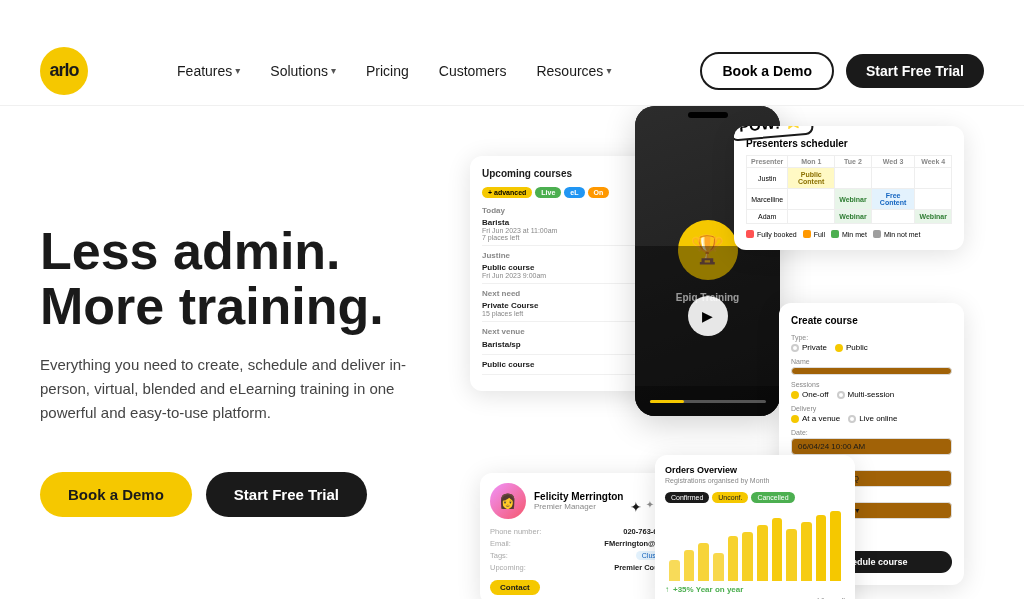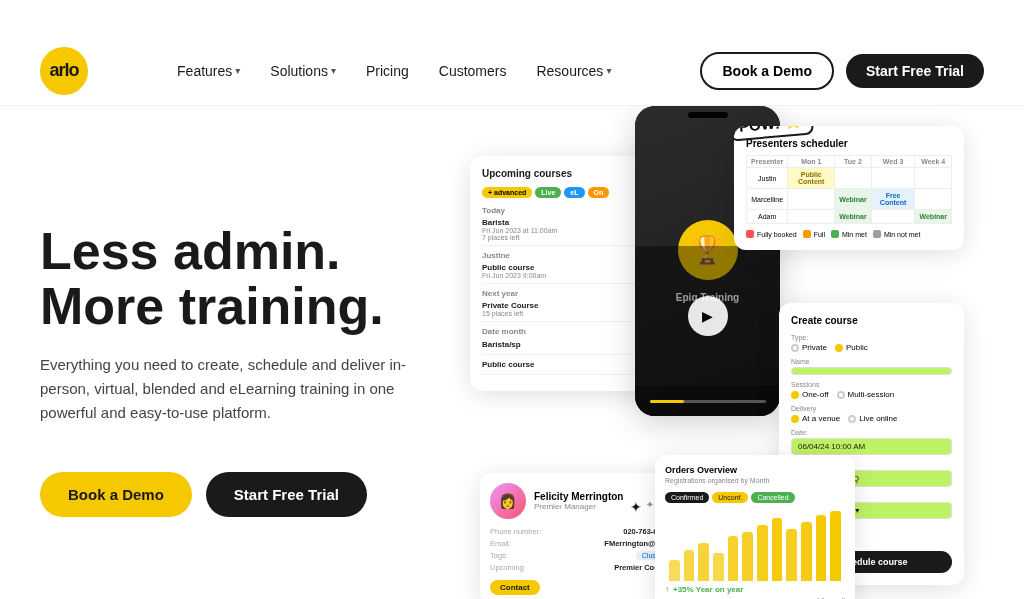--- a/index.html
+++ b/index.html
@@ -147,21 +147,21 @@
     .create-title { font-size: 10px; font-weight: 700; margin-bottom: 8px; }
     .form-field { margin-bottom: 6px; }
     .form-label { font-size: 7px; color: #888; margin-bottom: 2px; }
     .form-value { font-size: 8px; font-weight: 600; color: #1a1a1a; }
     .radio-group { display: flex; gap: 8px; }
     .radio-opt { display: flex; align-items: center; gap: 3px; font-size: 8px; }
     .radio-dot { width: 8px; height: 8px; border-radius: 50%; border: 2px solid #ccc; }
     .radio-dot.selected { border-color: #F5C800; background: #F5C800; }
     .form-input-mock {
       border: 1px solid #ddd; border-radius: 4px; padding: 3px 6px;
-      font-size: 8px; color: #1a1a1a; background: #bef264;
+      font-size: 8px; color: #1a1a1a; background: #a16207;
     }
     .schedule-btn {
       width: 100%; background: #1a1a1a; color: #fff;
       border: none; border-radius: 20px; padding: 6px; font-size: 9px;
       font-weight: 700; cursor: pointer; margin-top: 8px; text-align: center;
     }
 
     
     .card-profile {
       left: 10px; bottom: 30px; width: 200px; padding: 10px;
@@ -275,30 +275,30 @@
 
       <div class="course-section-label">Justine</div>
       <div class="course-row">
         <div class="course-info">
             <div class="course-name">Public course</div>
             <div class="course-sub">Fri Jun 2023 9:00am</div>
           </div>
         <span class="badge-full">Full</span>
       </div>
 
-      <div class="course-section-label">Next year</div>
+      <div class="course-section-label">Next need</div>
       <div class="course-row">
         <div class="course-info">
             <div class="course-name">Private Course</div>
             <div class="course-sub">15 places left</div>
           </div>
         <span class="course-badge badge-green">A+ 1S</span>
       </div>
 
-      <div class="course-section-label">Date month</div>
+      <div class="course-section-label">Next venue</div>
       <div class="course-row">
         <div class="course-info">
             <div class="course-name">Barista/sp</div>
           </div>
         <span class="course-badge badge-yellow">1 / 16</span>
       </div>
       <div class="course-row">
         <div class="course-info">
             <div class="course-name">Public course</div>
           </div>

